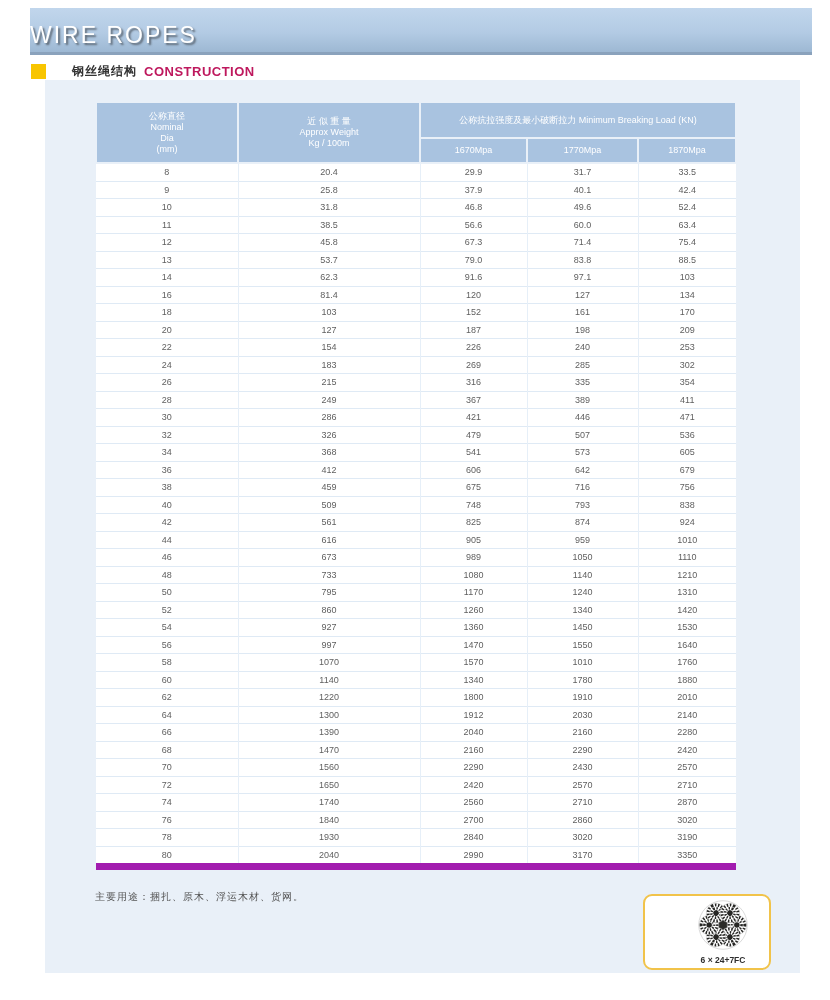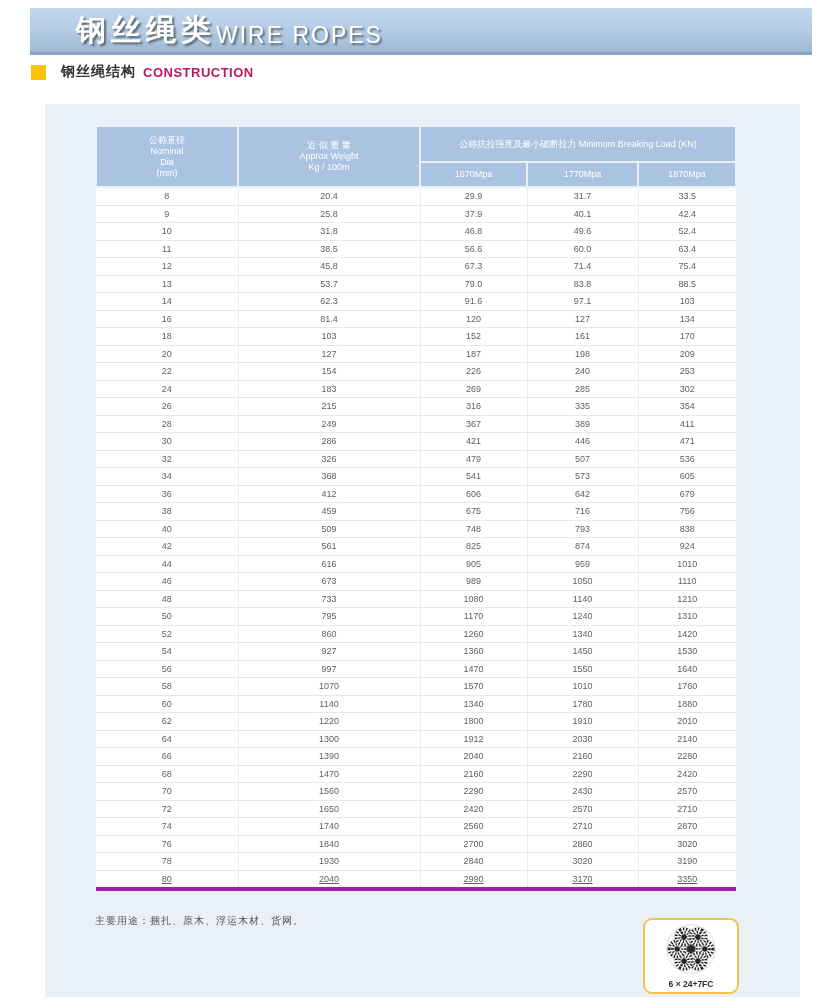--- a/index.html
+++ b/index.html
@@ -18,59 +18,59 @@
     font-size:30px;font-weight:bold;color:#ffffff;margin-left:46px;
     letter-spacing:5px;text-shadow:2px 2px 2px rgba(90,100,112,.95);
   }
   .band-en{
     font-size:23px;font-weight:normal;color:#ffffff;margin-left:0;margin-top:10px;
     letter-spacing:2px;text-shadow:2px 2px 2px rgba(90,100,112,.95);
   }
   
   .section{position:absolute;left:31px;top:63px;display:flex;align-items:center;}
   .bullet{width:15px;height:15px;background:#f8c500;display:inline-block;flex:0 0 auto;}
-  .sec-zh{font-size:14px;font-weight:bold;color:#333333;margin-left:15px;letter-spacing:1px;}
+  .sec-zh{font-size:12px;font-weight:bold;color:#333333;margin-left:26px;letter-spacing:1px;}
   .sec-en{font-size:13px;font-weight:bold;color:#be185d;margin-left:7px;letter-spacing:.5px;}
   
-  .panel{position:absolute;left:45px;top:104px;width:755px;height:893px;background:#e9f0f8;}
+  .panel{position:absolute;left:45px;top:80px;width:755px;height:893px;background:#e9f0f8;}
   
   table.spec{
     position:absolute;left:50px;top:21px;width:640px;
     border-collapse:collapse;table-layout:fixed;
   }
   table.spec th{
     background:#a9c3e0;color:#ffffff;font-weight:normal;font-size:9px;
     border:2px solid #e9f0f8;padding:0;text-align:center;line-height:11px;
   }
   table.spec thead tr.r1 th{height:34px;}
   table.spec thead tr.r2 th{height:23px;margin-left:20px;}
   table.spec td{
     background:#ffffff;color:#5f5f5f;font-size:9px;text-align:center;
     height:16.5px;padding:0;border-top:1px solid #dfeaf5;border-left:1px solid #e6eff8;
     line-height:16.5px;
   }
   table.spec td:first-child{border-left:none;}
-  table.spec tbody tr:last-child td{border-bottom:4px solid #a21caf;text-decoration:underline;}
+  table.spec tbody tr:last-child td{border-bottom:7px solid #a21caf;}
   .c1{width:142px;}.c2{width:182px;}.c3{width:107px;}.c4{width:111px;}.c5{width:98px;}
   
   .note{position:absolute;left:50px;top:810px;font-size:10px;color:#555555;letter-spacing:1px;}
   
   .diagram{
     position:absolute;left:598px;top:814px;width:92px;height:72px;
     background:#ffffff;border:2px solid #f1c34a;border-radius:9px;
     text-align:center;
+    padding-left:32px;
   }
   .diagram svg{width:52px;height:52px;margin-top:3px;}
   .diagram-label{font-size:8.5px;color:#2e2e2e;font-weight:bold;line-height:10px;}
 </style>
 </head>
 <body>
 
 <div class="band">
-  <span class="band-zh">钢丝绳类</span>
   <span class="band-en">WIRE ROPES</span>
 </div>
 
 <div class="section">
   <span class="bullet"></span>
   <span class="sec-zh">钢丝绳结构</span>
   <span class="sec-en">CONSTRUCTION</span>
 </div>
 
 <div class="panel">

